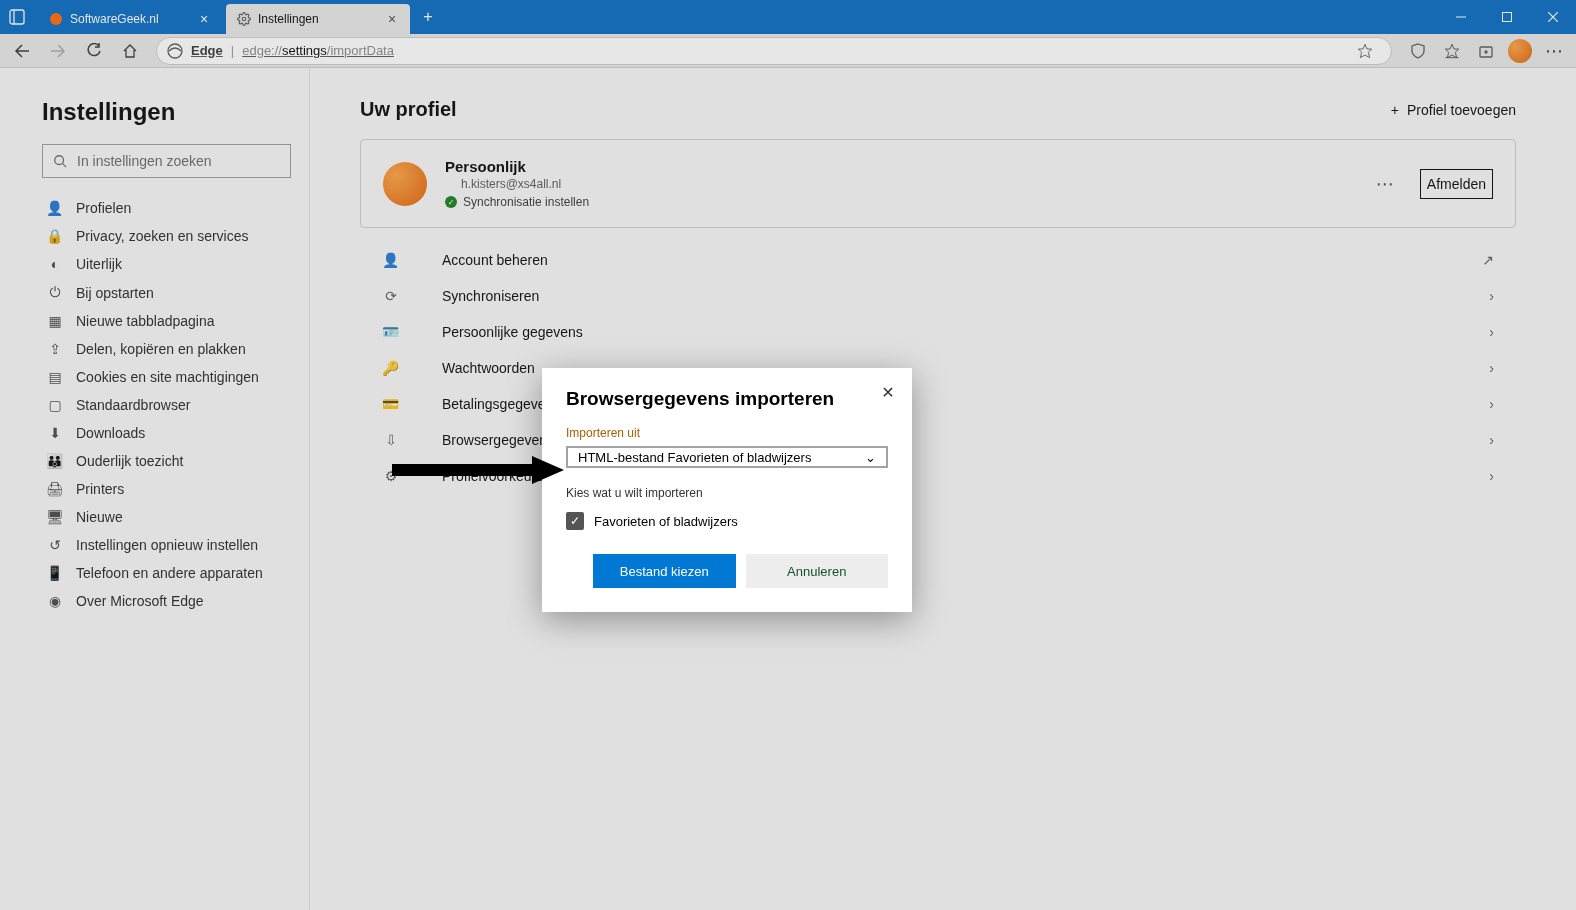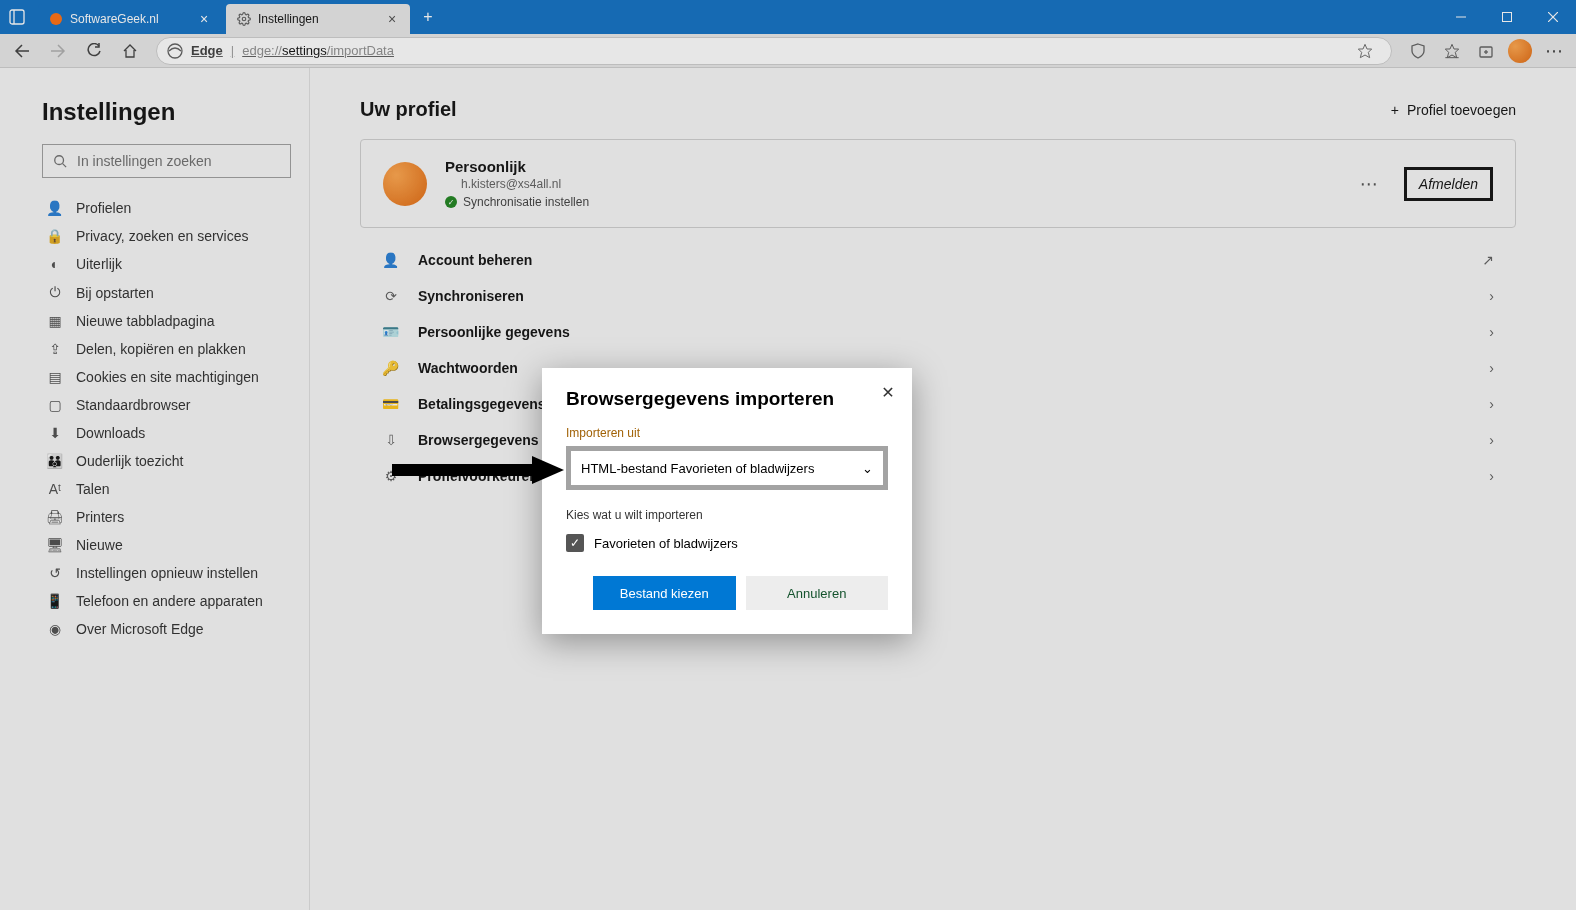--- a/index.html
+++ b/index.html
@@ -49,36 +49,36 @@
   .add-profile{display:flex;align-items:center;gap:8px;font-size:14px;}
 
   .profile-card{border:1px solid #ccc;border-radius:4px;padding:18px 22px;display:flex;align-items:center;gap:18px;margin-bottom:14px;}
   .profile-card .avatar{width:44px;height:44px;border-radius:50%;background:#f60 radial-gradient(circle at 30% 30%, #ffa040, #e06000);}
   .profile-info{flex:1;}
   .profile-info .pname{font-weight:600;font-size:15px;}
   .profile-info .pemail{font-size:12px;color:#555;margin-top:2px;padding-left:16px;}
   .profile-info .psync{font-size:12px;color:#333;margin-top:4px;display:flex;align-items:center;gap:6px;}
   .psync .dot{width:12px;height:12px;border-radius:50%;background:#107c10;display:inline-flex;align-items:center;justify-content:center;color:#fff;font-size:8px;}
   .more-btn{font-size:18px;color:#444;letter-spacing:2px;padding:4px 6px;}
-  .signout-btn{border:3px solid #000000;padding:6px 12px;font-size:14px;background:transparent;font-style:italic;}
+  .signout-btn{border:1px solid #000000;padding:6px 6px;font-size:14px;background:transparent;}
 
   .setting-row{display:flex;align-items:center;gap:18px;padding:10px 22px;font-size:14px;}
   .setting-row .ricon{width:18px;color:#555;text-align:center;}
-  .setting-row .rlabel{flex:1;font-weight:700;}
+  .setting-row .rlabel{flex:1;font-weight:400;margin-left:24px;}
   .setting-row .rchev{color:#555;font-size:14px;}
 
   
   .dim { position:absolute; inset:0; background:rgba(120,120,120,0.18); }
 
   
   .modal { position:absolute; left:542px; top:368px; width:370px; background:#fff; box-shadow:0 8px 32px rgba(0,0,0,0.35); padding:20px 24px 24px; }
   .modal .mclose{position:absolute;right:12px;top:12px;font-size:16px;color:#333;width:24px;height:24px;display:flex;align-items:center;justify-content:center;}
   .modal h3{font-size:19px;font-weight:600;margin-bottom:16px;}
   .modal .mlabel{font-size:12px;color:#a16207;margin-bottom:6px;}
-  .modal .mselect{border:5px solid #a3a3a3;height:44px;display:flex;align-items:center;padding:0 10px;justify-content:space-between;font-size:13px;margin-bottom:18px;}
+  .modal .mselect{border:2px solid #a3a3a3;height:22px;display:flex;align-items:center;padding:0 10px;justify-content:space-between;font-size:13px;margin-bottom:18px;}
   .modal .msub{font-size:12px;color:#333;margin-bottom:12px;}
   .modal .mcheck{display:flex;align-items:center;gap:10px;font-size:13px;margin-bottom:24px;}
   .modal .cbox{width:18px;height:18px;background:#555;color:#fff;display:flex;align-items:center;justify-content:center;font-size:12px;border-radius:2px;}
   .modal .mbuttons{display:flex;gap:10px;margin-left:27px;}
   .modal .mbtn{flex:1;height:34px;display:flex;align-items:center;justify-content:center;font-size:13px;}
   .mbtn.primary{background:#0078d4;color:#fff;}
   .mbtn.secondary{background:#ededed;color:#14532d;}
 
   
   .arrow { position:absolute; left:392px; top:456px; }
@@ -254,24 +254,20 @@
       </div>
     <div class="nav-item">
         <span class="nicon">⬇</span>
         <span>Downloads</span>
       </div>
     <div class="nav-item">
         <span class="nicon">👪</span>
         <span>Ouderlijk toezicht</span>
       </div>
     <div class="nav-item">
-        <span class="nicon">Aᵗ</span>
-        <span>Talen</span>
-      </div>
-    <div class="nav-item">
         <span class="nicon">🖨</span>
         <span>Printers</span>
       </div>
     <div class="nav-item">
         <span class="nicon">🖥</span>
         <span>Nieuwe</span>
       </div>
     <div class="nav-item">
         <span class="nicon">↺</span>
         <span>Instellingen opnieuw instellen</span>

